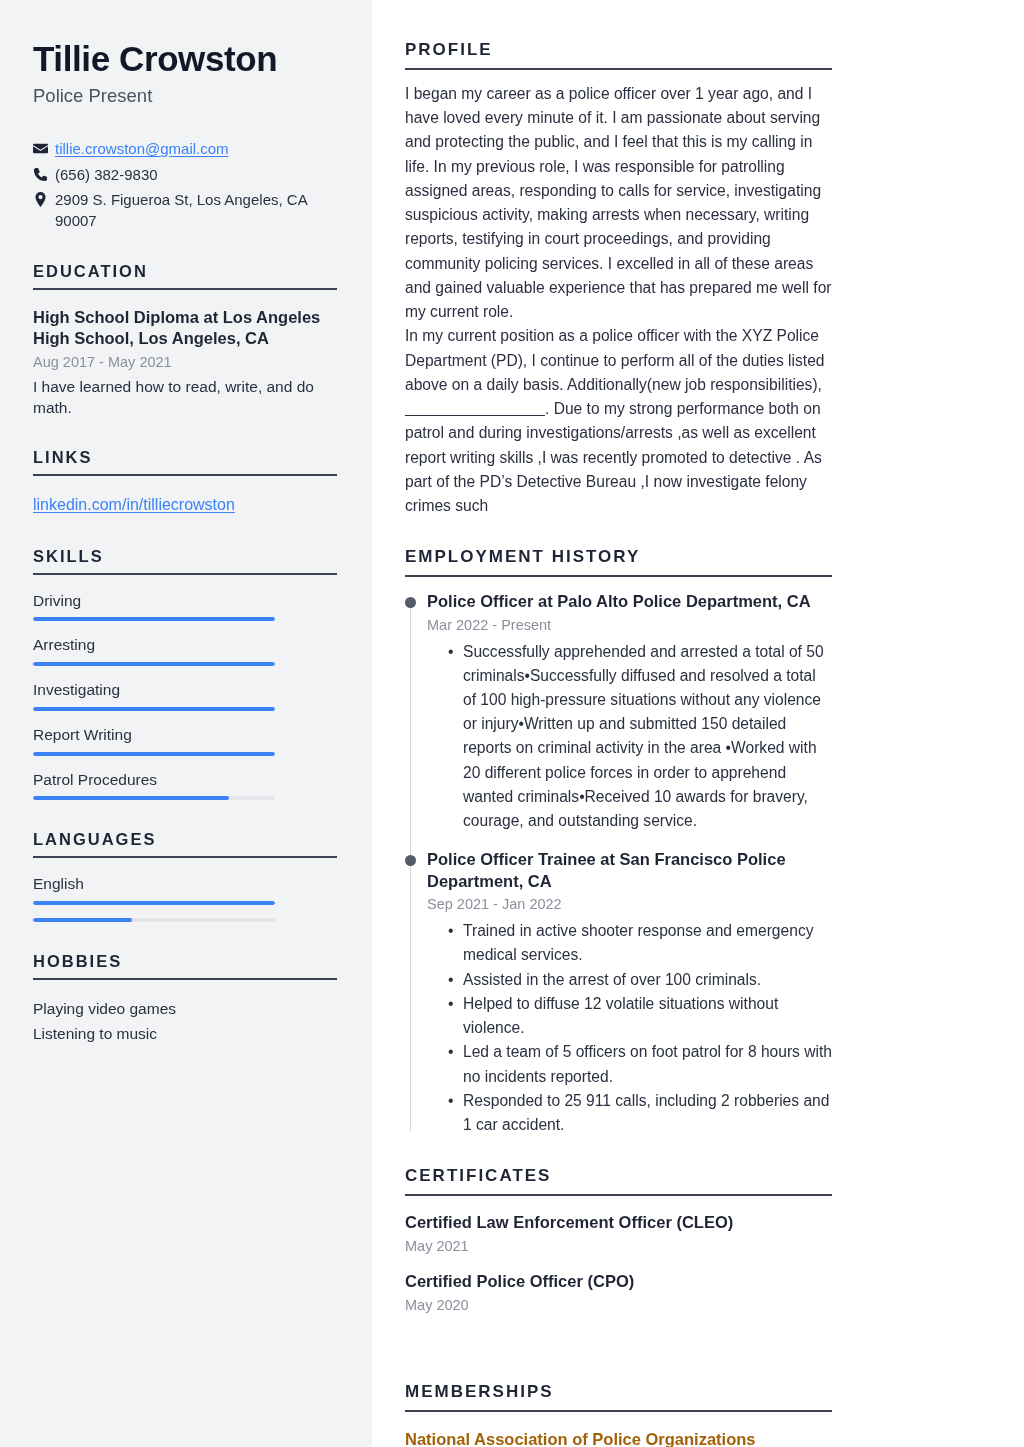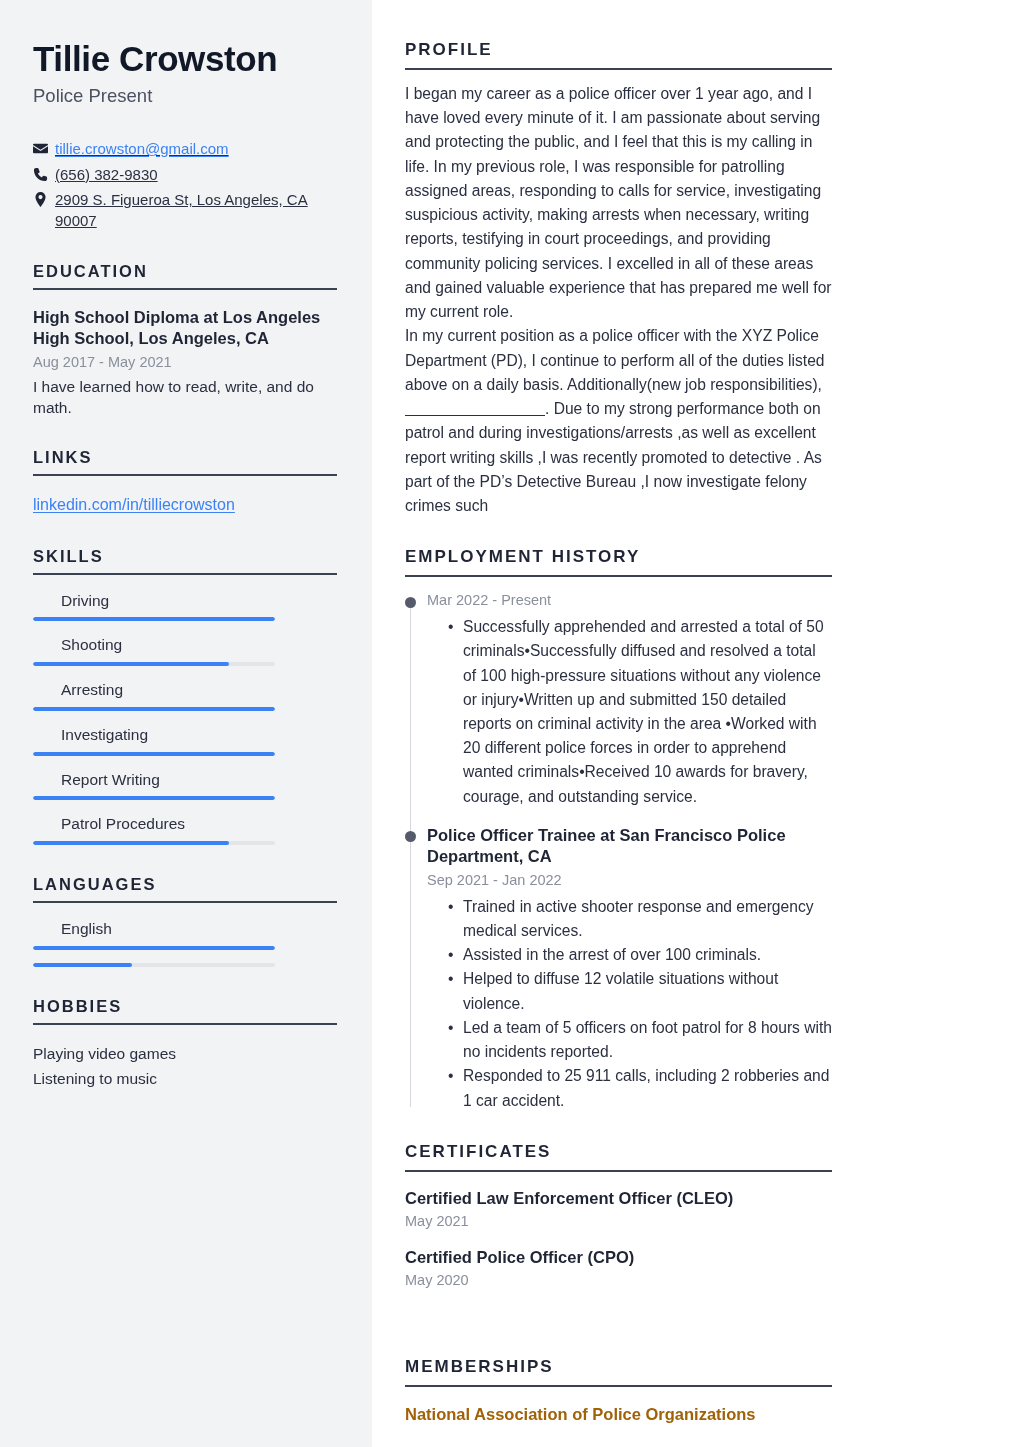--- a/index.html
+++ b/index.html
@@ -34,21 +34,20 @@
   }
 
   .contact { margin-top:30px; }
   .contact-row {
     display:flex;
     align-items:flex-start;
     font-size:15px;
     line-height:1.42;
     margin-bottom:4px;
     color:#2b3041;
-    text-decoration:underline;
   }
   .contact-ico {
     width:22px;
     min-width:22px;
     display:flex;
     justify-content:flex-start;
     align-items:center;
     padding-top:3px;
     color:#1f2535;
   }
@@ -103,21 +102,20 @@
     display:block;
   }
 
   .bar-list { margin-top:15px; }
   .bar-item { margin-bottom:13px; }
   .bar-label {
     font-size:15.5px;
     color:#2b3041;
     line-height:1.4;
     margin-bottom:6px;
-    margin-left:28px;
   }
   .bar-track {
     width:242px;
     height:4px;
     background:#e3e5e9;
     border-radius:2px;
     overflow:hidden;
   }
   .bar-fill {
     height:4px;
@@ -302,26 +300,20 @@
       <div class="sb-head">SKILLS</div>
       <div class="sb-rule"></div>
       <div class="bar-list">
         <div class="bar-item">
           <div class="bar-label">Driving</div>
           <div class="bar-track">
             <div class="bar-fill" style="width: 100%;"></div>
           </div>
         </div>
         <div class="bar-item">
-          <div class="bar-label">Shooting</div>
-          <div class="bar-track">
-            <div class="bar-fill" style="width: 81%;"></div>
-          </div>
-        </div>
-        <div class="bar-item">
           <div class="bar-label">Arresting</div>
           <div class="bar-track">
             <div class="bar-fill" style="width: 100%;"></div>
           </div>
         </div>
         <div class="bar-item">
           <div class="bar-label">Investigating</div>
           <div class="bar-track">
             <div class="bar-fill" style="width: 100%;"></div>
           </div>
@@ -381,20 +373,21 @@
       </div>
     </section>
 
     <section class="mn-section">
       <div class="mn-head">EMPLOYMENT HISTORY</div>
       <div class="mn-rule"></div>
       <div class="timeline">
 
         <div class="job">
           <span class="job-dot"></span>
+          <div class="job-role">Police Officer at Palo Alto Police Department, CA</div>
           <div class="job-date">Mar 2022 - Present</div>
           <ul class="job-bullets">
             <li>Successfully apprehended and arrested a total of 50 criminals•Successfully diffused and resolved a total of 100 high-pressure situations without any violence or injury•Written up and submitted 150 detailed reports on criminal activity in the area •Worked with 20 different police forces in order to apprehend wanted criminals•Received 10 awards for bravery, courage, and outstanding service.</li>
           </ul>
         </div>
 
         <div class="job">
           <span class="job-dot"></span>
           <div class="job-role">Police Officer Trainee at San Francisco Police Department, CA</div>
           <div class="job-date">Sep 2021 - Jan 2022</div>

